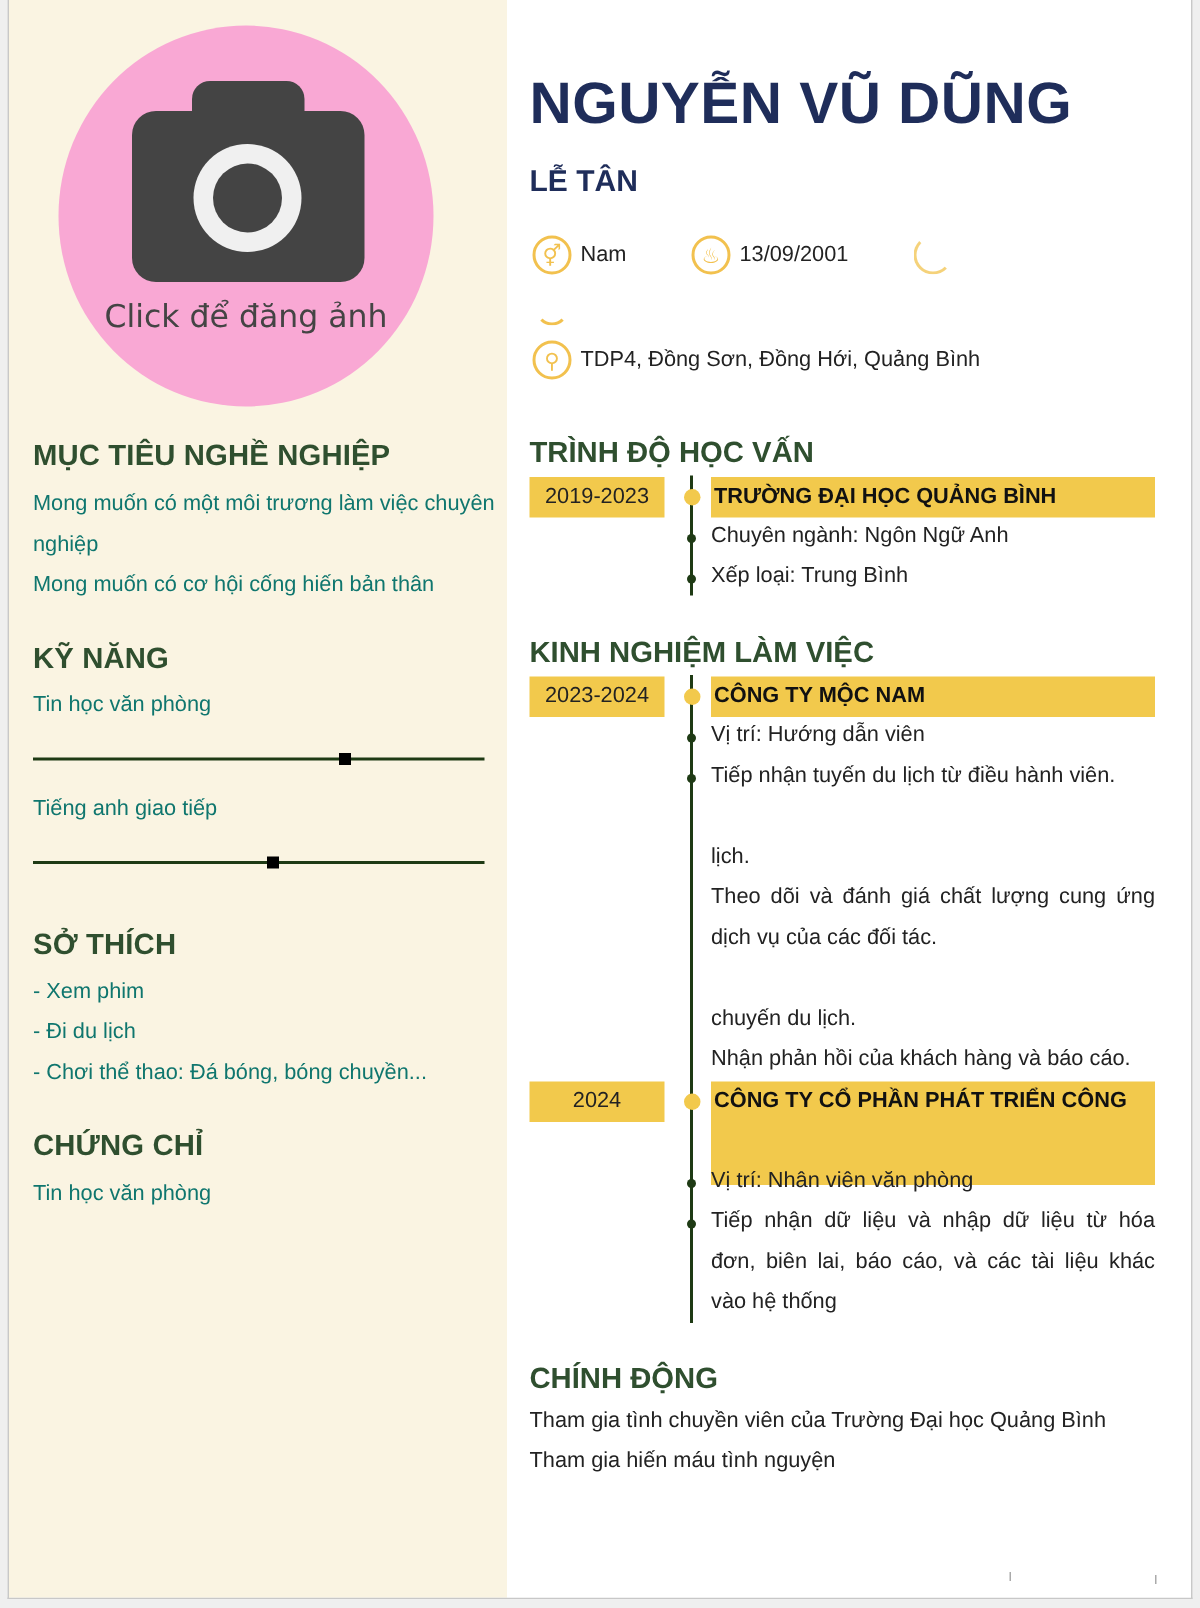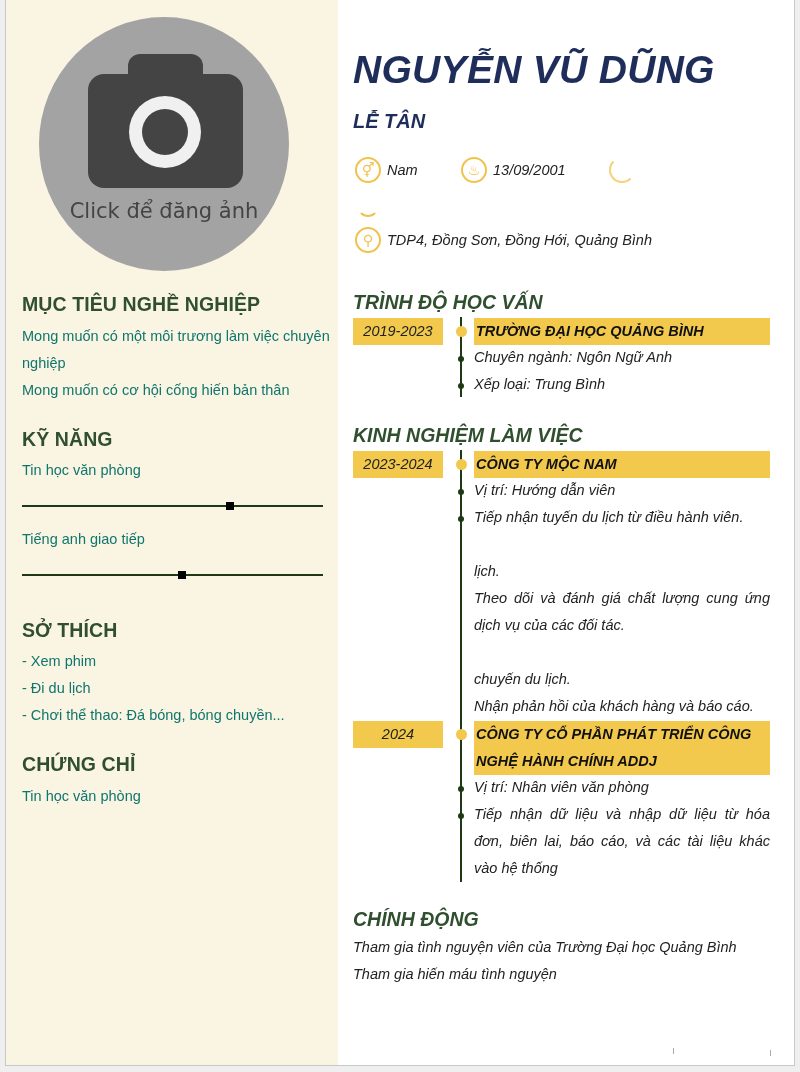--- a/index.html
+++ b/index.html
@@ -8,26 +8,26 @@
 
   .page {
     position: absolute; left: 5px; top: 0; width: 790px; height: 1066px;
     background: #ffffff;
     border-left: 1px solid #c8c8c8; border-right: 1px solid #c8c8c8; border-bottom: 1px solid #c8c8c8;
   }
   .sidebar {
     position: absolute; left: 0; top: 0; width: 332px; height: 100%;
     background: #faf4e2;
   }
-  .main { position: absolute; left: 332px; top: 0; right: 0; height: 100%; background: #fff; font-style: italic; }
+  .main { position: absolute; left: 332px; top: 0; right: 0; height: 100%; background: #fff; }
 
   
   .avatar {
     position: absolute; left: 33px; top: 17px; width: 250px; height: 254px;
-    border-radius: 50%; background: #a3a3a3;
+    border-radius: 50%; background: #f9a8d4;
   }
   .camera { position: absolute; left: 49px; top: 37px; width: 155px; height: 135px; }
   .camera .top { position: absolute; left: 40px; top: 0; width: 75px; height: 30px; background: #444; border-radius: 12px 12px 0 0; }
   .camera .body { position: absolute; left: 0; top: 20px; width: 155px; height: 114px; background: #444; border-radius: 16px; }
   .camera .lens-ring { position: absolute; left: 41px; top: 42px; width: 72px; height: 72px; border-radius: 50%; background: #f0f0f0; }
   .camera .lens { position: absolute; left: 54px; top: 55px; width: 46px; height: 46px; border-radius: 50%; background: #444; }
   .avatar-label {
     position: absolute; left: 0; width: 100%; top: 182px; text-align: center;
     font-family: "DejaVu Sans", sans-serif; font-size: 21px; color: #444;
   }
@@ -155,31 +155,30 @@
     <div class="dot-sm" style="top:516px"></div>
     <div class="line" style="top:504px">Tiếp nhận tuyến du lịch từ điều hành viên.</div>
     <div class="line" style="top:558px">lịch.</div>
     <div class="line j" style="top:585px">Theo dõi và đánh giá chất lượng cung ứng</div>
     <div class="line" style="top:612px">dịch vụ của các đối tác.</div>
     <div class="line" style="top:666px">chuyến du lịch.</div>
     <div class="line" style="top:693px">Nhận phản hồi của khách hàng và báo cáo.</div>
 
     <div class="date" style="top:721px">2024</div>
     <div class="dot-big" style="top:729px"></div>
-    <div class="org" style="top:721px; height:54px">
+    <div class="org" style="top:721px; height:69px">
       <div>CÔNG TY CỔ PHẦN PHÁT TRIỂN CÔNG</div>
-      <div>NGHỆ HÀNH CHÍNH ADDJ</div>
     </div>
     <div class="dot-sm" style="top:786px"></div>
     <div class="line" style="top:774px">Vị trí: Nhân viên văn phòng</div>
     <div class="dot-sm" style="top:813px"></div>
     <div class="line j" style="top:801px">Tiếp nhận dữ liệu và nhập dữ liệu từ hóa</div>
     <div class="line j" style="top:828px">đơn, biên lai, báo cáo, và các tài liệu khác</div>
     <div class="line" style="top:855px">vào hệ thống</div>
 
     <div class="sec-h" style="top:908px">CHÍNH ĐỘNG</div>
-    <div class="act" style="top:934px">Tham gia tình nguyện viên của Trường Đại học Quảng Bình</div>
+    <div class="act" style="top:934px">Tham gia tình chuyền viên của Trường Đại học Quảng Bình</div>
     <div class="act" style="top:961px">Tham gia hiến máu tình nguyện</div>
 
     <div class="mark" style="left:335px; top:1048px"></div>
     <div class="mark" style="left:432px; top:1050px"></div>
   </div>
 </div>
 
 </body></html>

